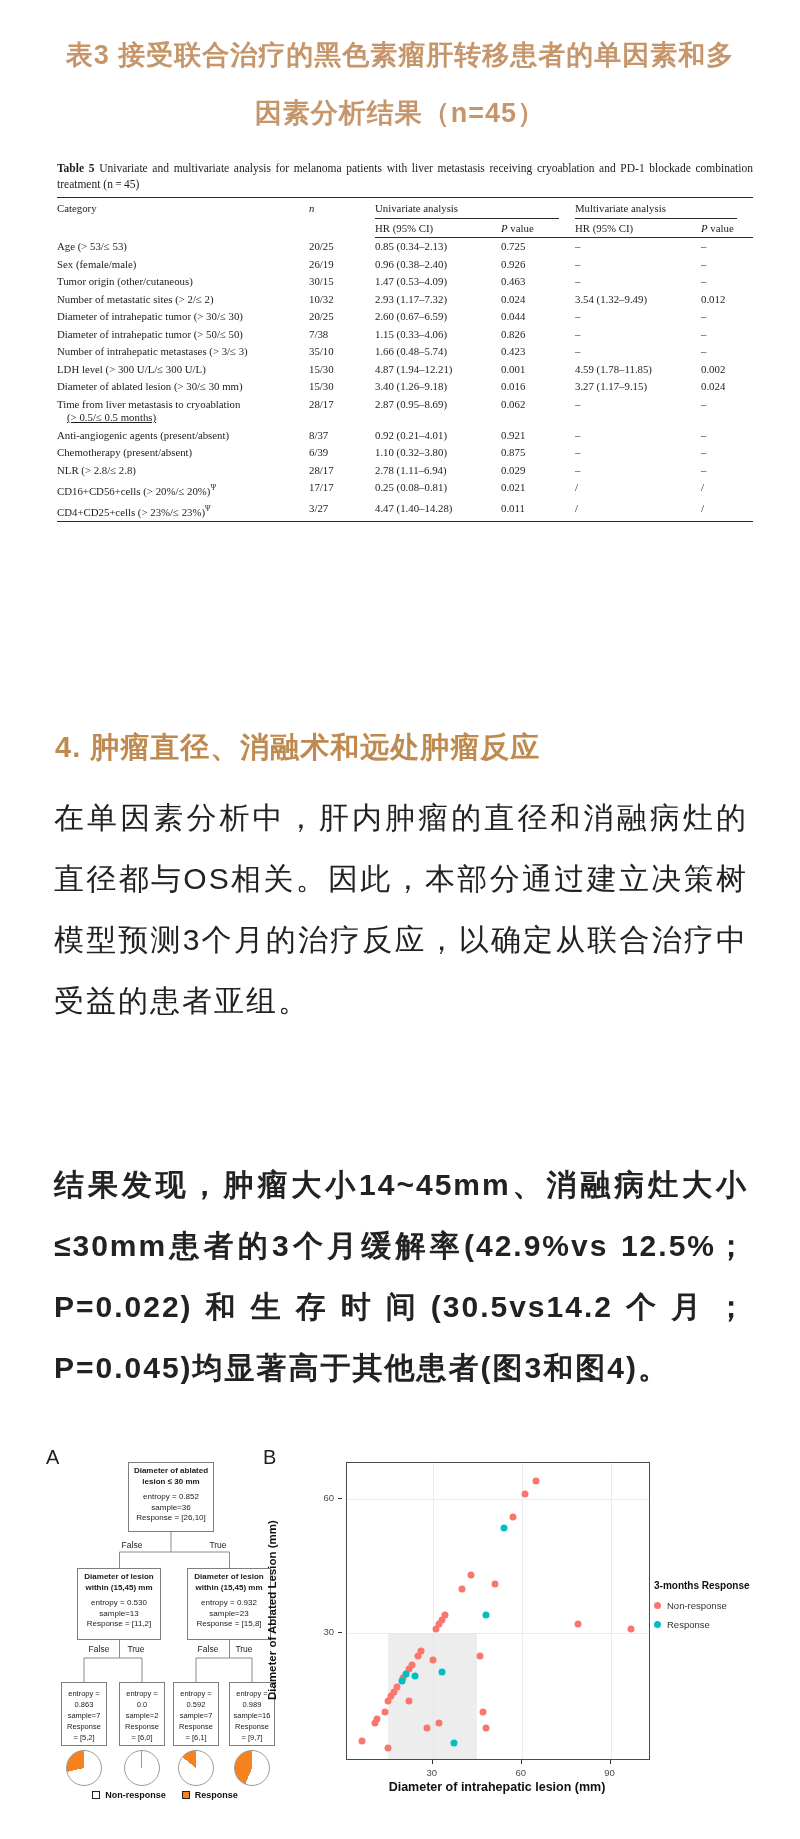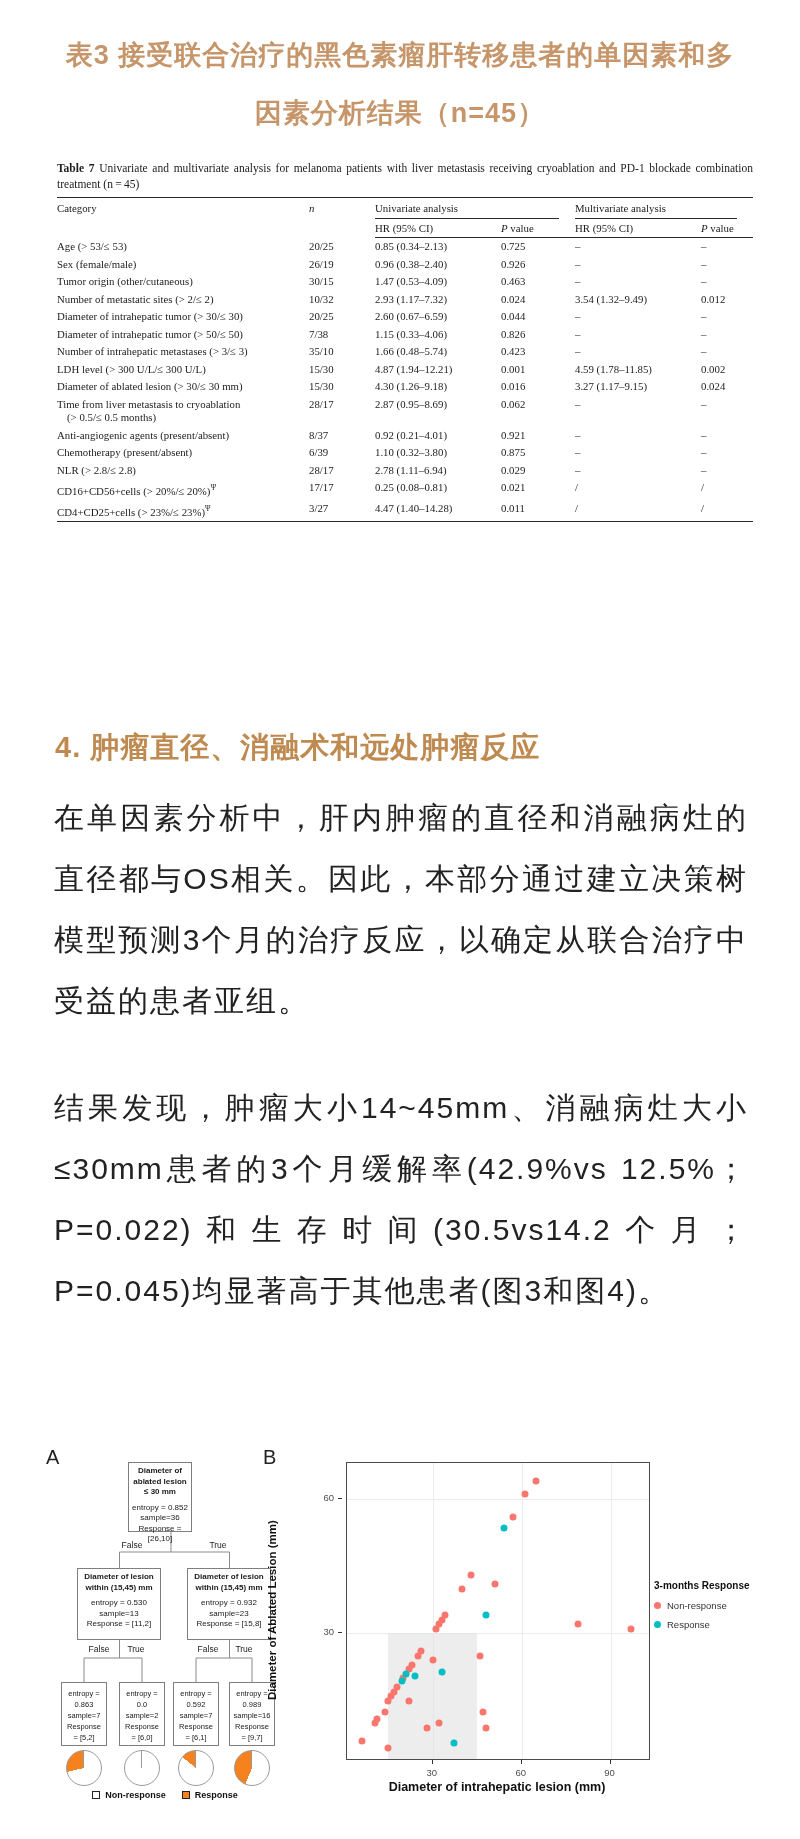--- a/index.html
+++ b/index.html
@@ -16,39 +16,39 @@
   .tbl-caption b{font-weight:bold;}
   table.paper{border-collapse:collapse;width:100%;table-layout:fixed;font-size:10.8px;
     border-top:1.6px solid #2b2b2b;border-bottom:1.6px solid #2b2b2b;}
   table.paper th,table.paper td{font-weight:normal;text-align:left;vertical-align:top;
     padding:2px 2px 2px 0;line-height:13.5px;}
   thead tr.h2 th{border-bottom:1.4px solid #2b2b2b;}
   th.grp{position:relative;padding-right:16px;}
   th.grp::after{content:"";position:absolute;left:0;right:16px;bottom:1px;border-bottom:1px solid #2b2b2b;}
   thead tr.h1 th{padding-top:4px;padding-bottom:4px;}
   .ital{font-style:italic;}
-  td div.cat2{padding-left:10px;}
+  td div.cat2{padding-left:10px;text-decoration:underline;}
   .tbl-foot{margin:7px 0 0 0;font-size:10.3px;line-height:13.5px;text-align:justify;}
   sup{font-size:70%;}
   
   .sec-heading{position:absolute;left:55px;top:704px;font-size:29px;font-weight:bold;
     color:#bf8a50;letter-spacing:1px;}
   .para{position:absolute;left:54px;width:694px;font-size:30px;line-height:61px;
     color:#222222;text-align:justify;letter-spacing:2px;}
   #para1{top:757px;}
-  #para2{top:1047px;}
+  #para2{top:1124px;font-weight:bold;}
   
   .figure{position:absolute;left:0;top:1428px;width:800px;height:411px;}
   .plabel{position:absolute;font-size:20px;color:#222;}
   .tree-links{position:absolute;left:0;top:0;width:320px;height:380px;}
   .tnode{position:absolute;border:1px solid #7f7f7f;background:#fff;text-align:center;
     font-size:8px;line-height:10.5px;color:#1a1a1a;padding-top:3px;box-sizing:border-box;}
   .tn-title{font-weight:bold;padding:0 2px;}
   .tn-stats{margin-top:5px;}
-  #node-root{left:128px;top:34px;width:64px;height:70px;}
+  #node-root{left:128px;top:34px;width:86px;height:70px;}
   #node-left{left:77px;top:140px;width:84px;height:72px;}
   #node-right{left:187px;top:140px;width:84px;height:72px;}
   #node-leaf0{left:61px;top:254px;width:46px;height:64px;font-size:7.5px;line-height:11px;}
   #node-leaf1{left:119px;top:254px;width:46px;height:64px;font-size:7.5px;line-height:11px;}
   #node-leaf2{left:173px;top:254px;width:46px;height:64px;font-size:7.5px;line-height:11px;}
   #node-leaf3{left:229px;top:254px;width:46px;height:64px;font-size:7.5px;line-height:11px;}
   #node-leaf0 .tn-stats,#node-leaf1 .tn-stats,#node-leaf2 .tn-stats,#node-leaf3 .tn-stats{margin-top:2px;}
   .edge-label{position:absolute;width:40px;text-align:center;font-size:8.5px;color:#222;}
   .pie{position:absolute;top:322px;width:36px;height:36px;border-radius:50%;
     border:1px solid #9a9a9a;transform:scaleX(-1);box-sizing:border-box;}
@@ -85,21 +85,21 @@
 <body>
 
 <div class="page">
 
   <div class="cn-title">
     <span>表3 接受联合治疗的黑色素瘤肝转移患者的单因素和多</span>
     <span>因素分析结果（n=45）</span>
   </div>
 
   <div class="tbl-wrap">
-    <p class="tbl-caption"><b>Table 7</b><span> Univariate and multivariate analysis for melanoma patients with liver metastasis receiving cryoablation and PD-1 blockade combination treatment (n = 45)</span></p>
+    <p class="tbl-caption"><b>Table 5</b><span> Univariate and multivariate analysis for melanoma patients with liver metastasis receiving cryoablation and PD-1 blockade combination treatment (n = 45)</span></p>
     <table class="paper">
       <colgroup>
         <col style="width:252px">
           <col style="width:66px">
           <col style="width:126px">
         <col style="width:74px">
           <col style="width:126px">
           <col style="width:52px">
       </colgroup>
       <thead>
@@ -177,21 +177,21 @@
             <td>LDH level (&gt; 300 U/L/≤ 300 U/L)</td>
             <td>15/30</td>
             <td>4.87 (1.94–12.21)</td>
             <td>0.001</td>
             <td>4.59 (1.78–11.85)</td>
             <td>0.002</td>
           </tr>
           <tr>
             <td>Diameter of ablated lesion (&gt; 30/≤ 30 mm)</td>
             <td>15/30</td>
-            <td>4.30 (1.26–9.18)</td>
+            <td>3.40 (1.26–9.18)</td>
             <td>0.016</td>
             <td>3.27 (1.17–9.15)</td>
             <td>0.024</td>
           </tr>
           <tr>
             <td>Time from liver metastasis to cryoablation<div class="cat2">(&gt; 0.5/≤ 0.5 months)</div></td>
             <td>28/17</td>
             <td>2.87 (0.95–8.69)</td>
             <td>0.062</td>
             <td>–</td>

